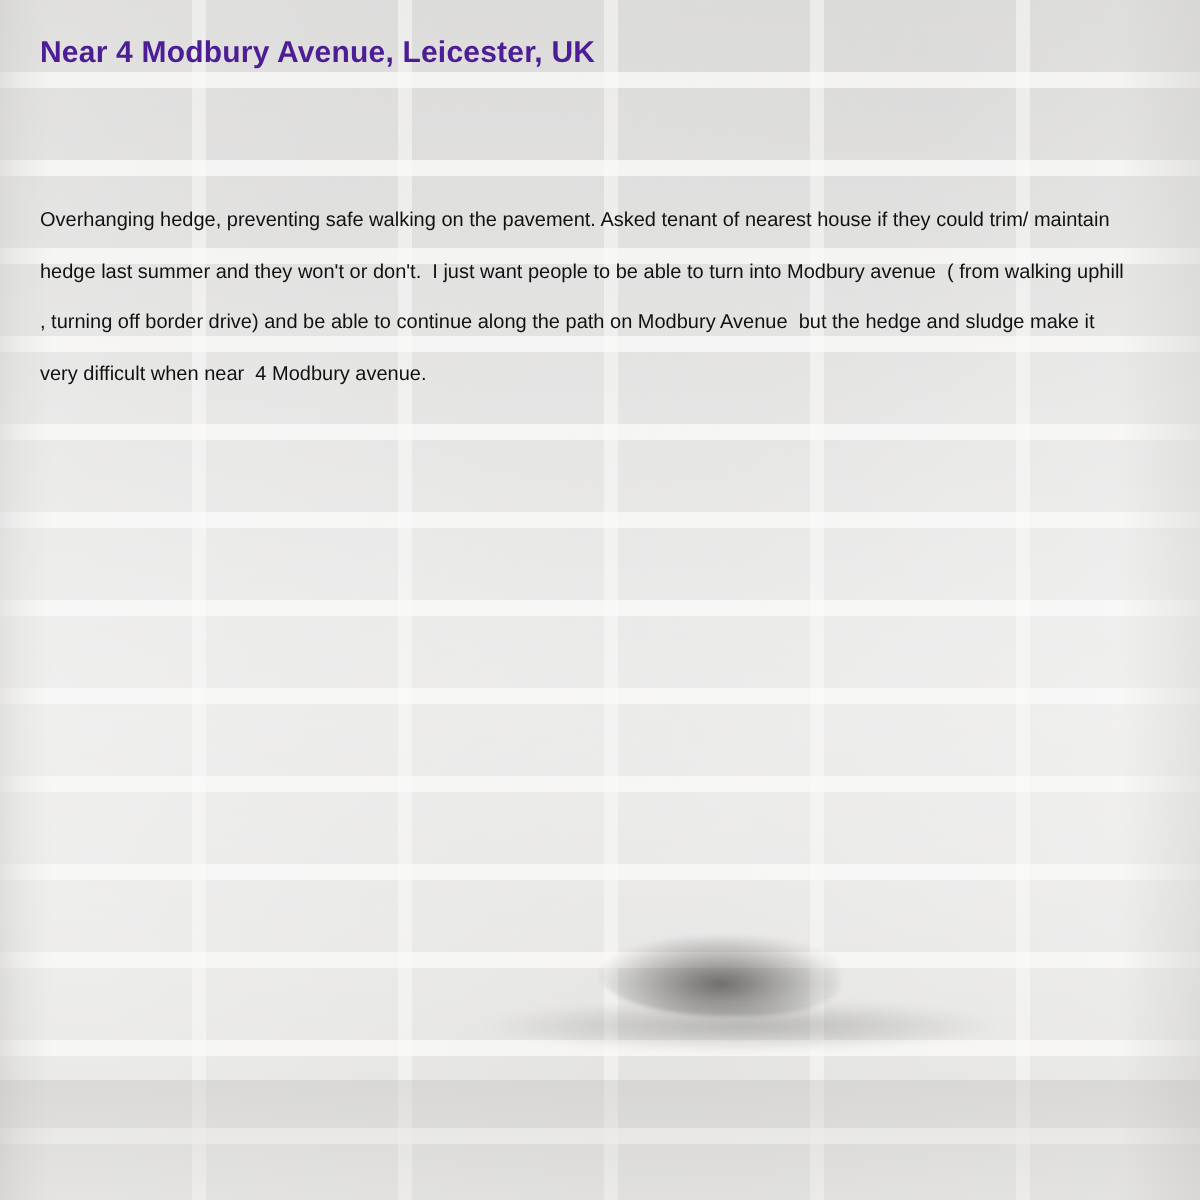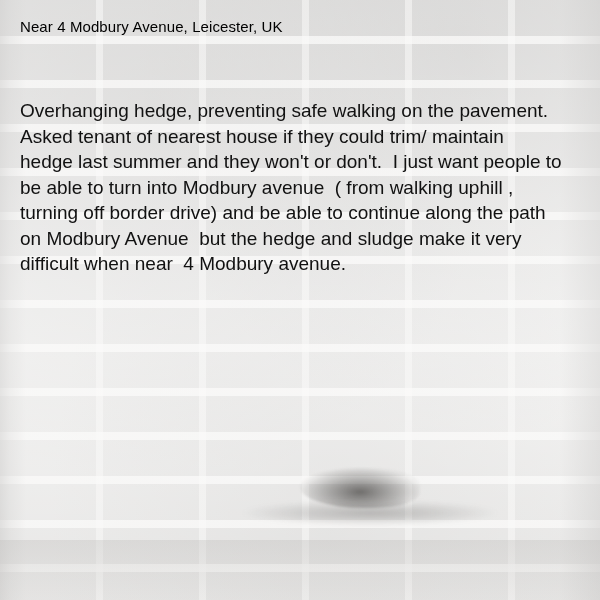--- a/index.html
+++ b/index.html
@@ -87,31 +87,31 @@
   
   #content {
     position: absolute;
     inset: 0;
   }
   #title {
     position: absolute;
     left: 20px;
     top: 18px;
     font-size: 15px;
-    font-weight: normal;
-    color: #000000;
+    font-weight: bold;
+    color: #4c1d95;
     letter-spacing: 0.1px;
     white-space: nowrap;
   }
   #body-text {
     position: absolute;
     left: 20px;
     top: 98px;
     width: 545px;
-    font-size: 19px;
+    font-size: 10px;
     line-height: 25.5px;
     color: #111111;
     white-space: pre-wrap;
   }
 </style>
 </head>
 <body>
 
 <div id="card">
 

